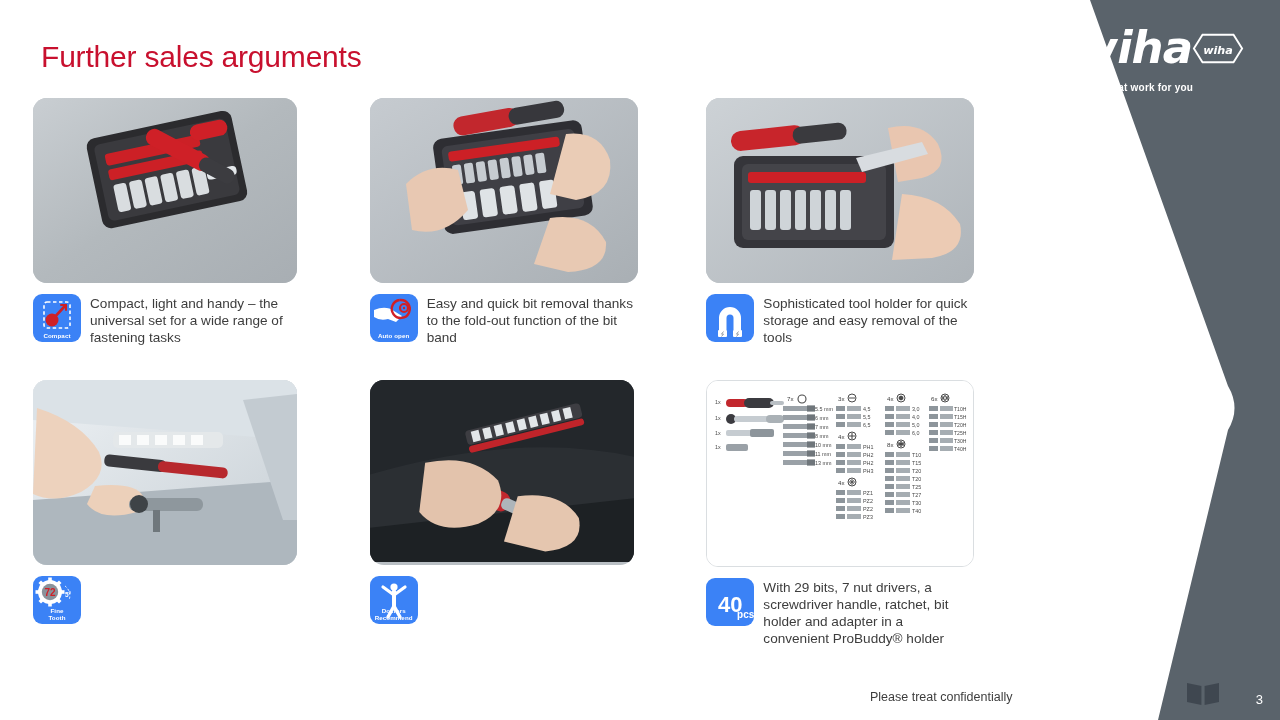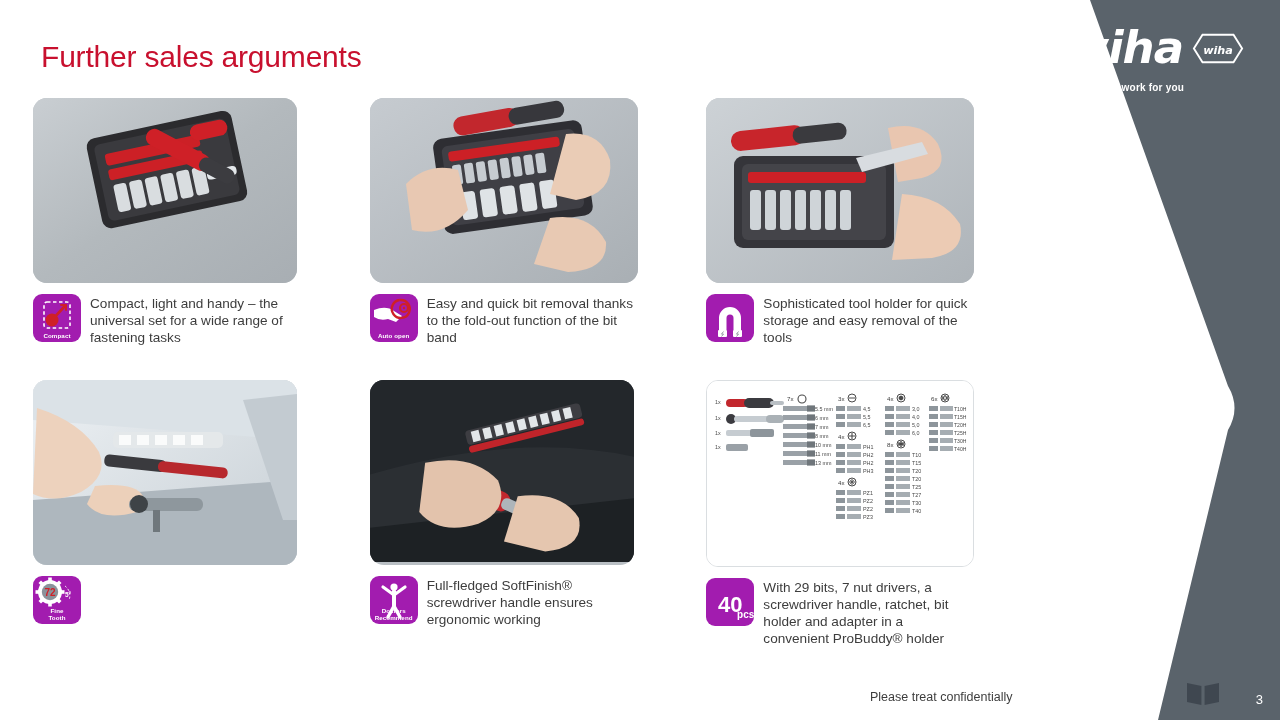--- a/index.html
+++ b/index.html
@@ -22,21 +22,21 @@
   .band-chevron{
     position:absolute;top:0;right:0;width:282px;height:720px;z-index:2;
     pointer-events:none;
   }
 
   
   .logo-wrap{
     position:absolute;top:26px;right:36px;z-index:5;
     text-align:right;color:#fff;
   }
-  .logo-row{display:flex;align-items:center;justify-content:space-between;gap:9px;}
+  .logo-row{display:flex;align-items:center;justify-content:space-between;}
   .logo-word{
     font-family:"DejaVu Sans", sans-serif;
     font-weight:bold;font-style:italic;
     font-size:45px;line-height:44px;letter-spacing:-1px;color:#ffffff;
   }
   .logo-hex{width:52px;height:31px;}
   .logo-tag{
     font-size:10px;font-weight:bold;color:#fff;margin-top:12px;
     letter-spacing:.2px;text-align:left;padding-left:2px;
   }
@@ -57,21 +57,21 @@
   .photo{
     width:264px;height:185px;border-radius:14px;overflow:hidden;
     position:relative;background:#b9bfc4;
     margin-left:33px;
   }
   .photo.p2,.photo.p3{width:268px;}
   .photo-inner{position:absolute;inset:0;}
 
   .caption{display:flex;gap:9px;margin:11px 0 0 33px;align-items:flex-start;}
   .badge{
-    width:48px;height:48px;border-radius:9px;background:#a21caf;
+    width:48px;height:48px;border-radius:9px;background:#3b82f6;
     flex:0 0 48px;position:relative;overflow:hidden;
   }
   .cap-text{
     font-size:13.6px;line-height:17.2px;color:#3d3d3d;
     max-width:205px;padding-top:1px;
   }
   .cap-text.w2{max-width:210px;}
 
   
   .contents-panel{
@@ -378,21 +378,20 @@
             <svg viewBox="0 0 48 48" width="48" height="48">
               <circle cx="24" cy="11" r="3.6" fill="#ffffff"></circle>
               <path d="M24 15 L24 31" stroke="#ffffff" stroke-width="4" stroke-linecap="round"></path>
               <path d="M24 19 L13 11" stroke="#ffffff" stroke-width="3.2" stroke-linecap="round"></path>
               <path d="M24 19 L35 11" stroke="#ffffff" stroke-width="3.2" stroke-linecap="round"></path>
               <path d="M24 30 L18 41" stroke="#ffffff" stroke-width="3.4" stroke-linecap="round"></path>
               <path d="M24 30 L30 41" stroke="#ffffff" stroke-width="3.4" stroke-linecap="round"></path>
             </svg>
             <div class="badge-label">Doctors<br>Recommend</div>
           </div>
-          <div class="cap-text">Full-fledged SoftFinish® screwdriver handle ensures ergonomic working</div>
         </div>
       </div>
 
       <div class="card">
         <div class="contents-panel">
           <svg viewBox="0 0 266 185" width="266" height="185">
             <rect width="266" height="185" fill="#ffffff"></rect>
 
             <g font-family="Liberation Sans, sans-serif" font-size="5.4" fill="#4a4a4a">
               <text x="8" y="23">1x</text>

